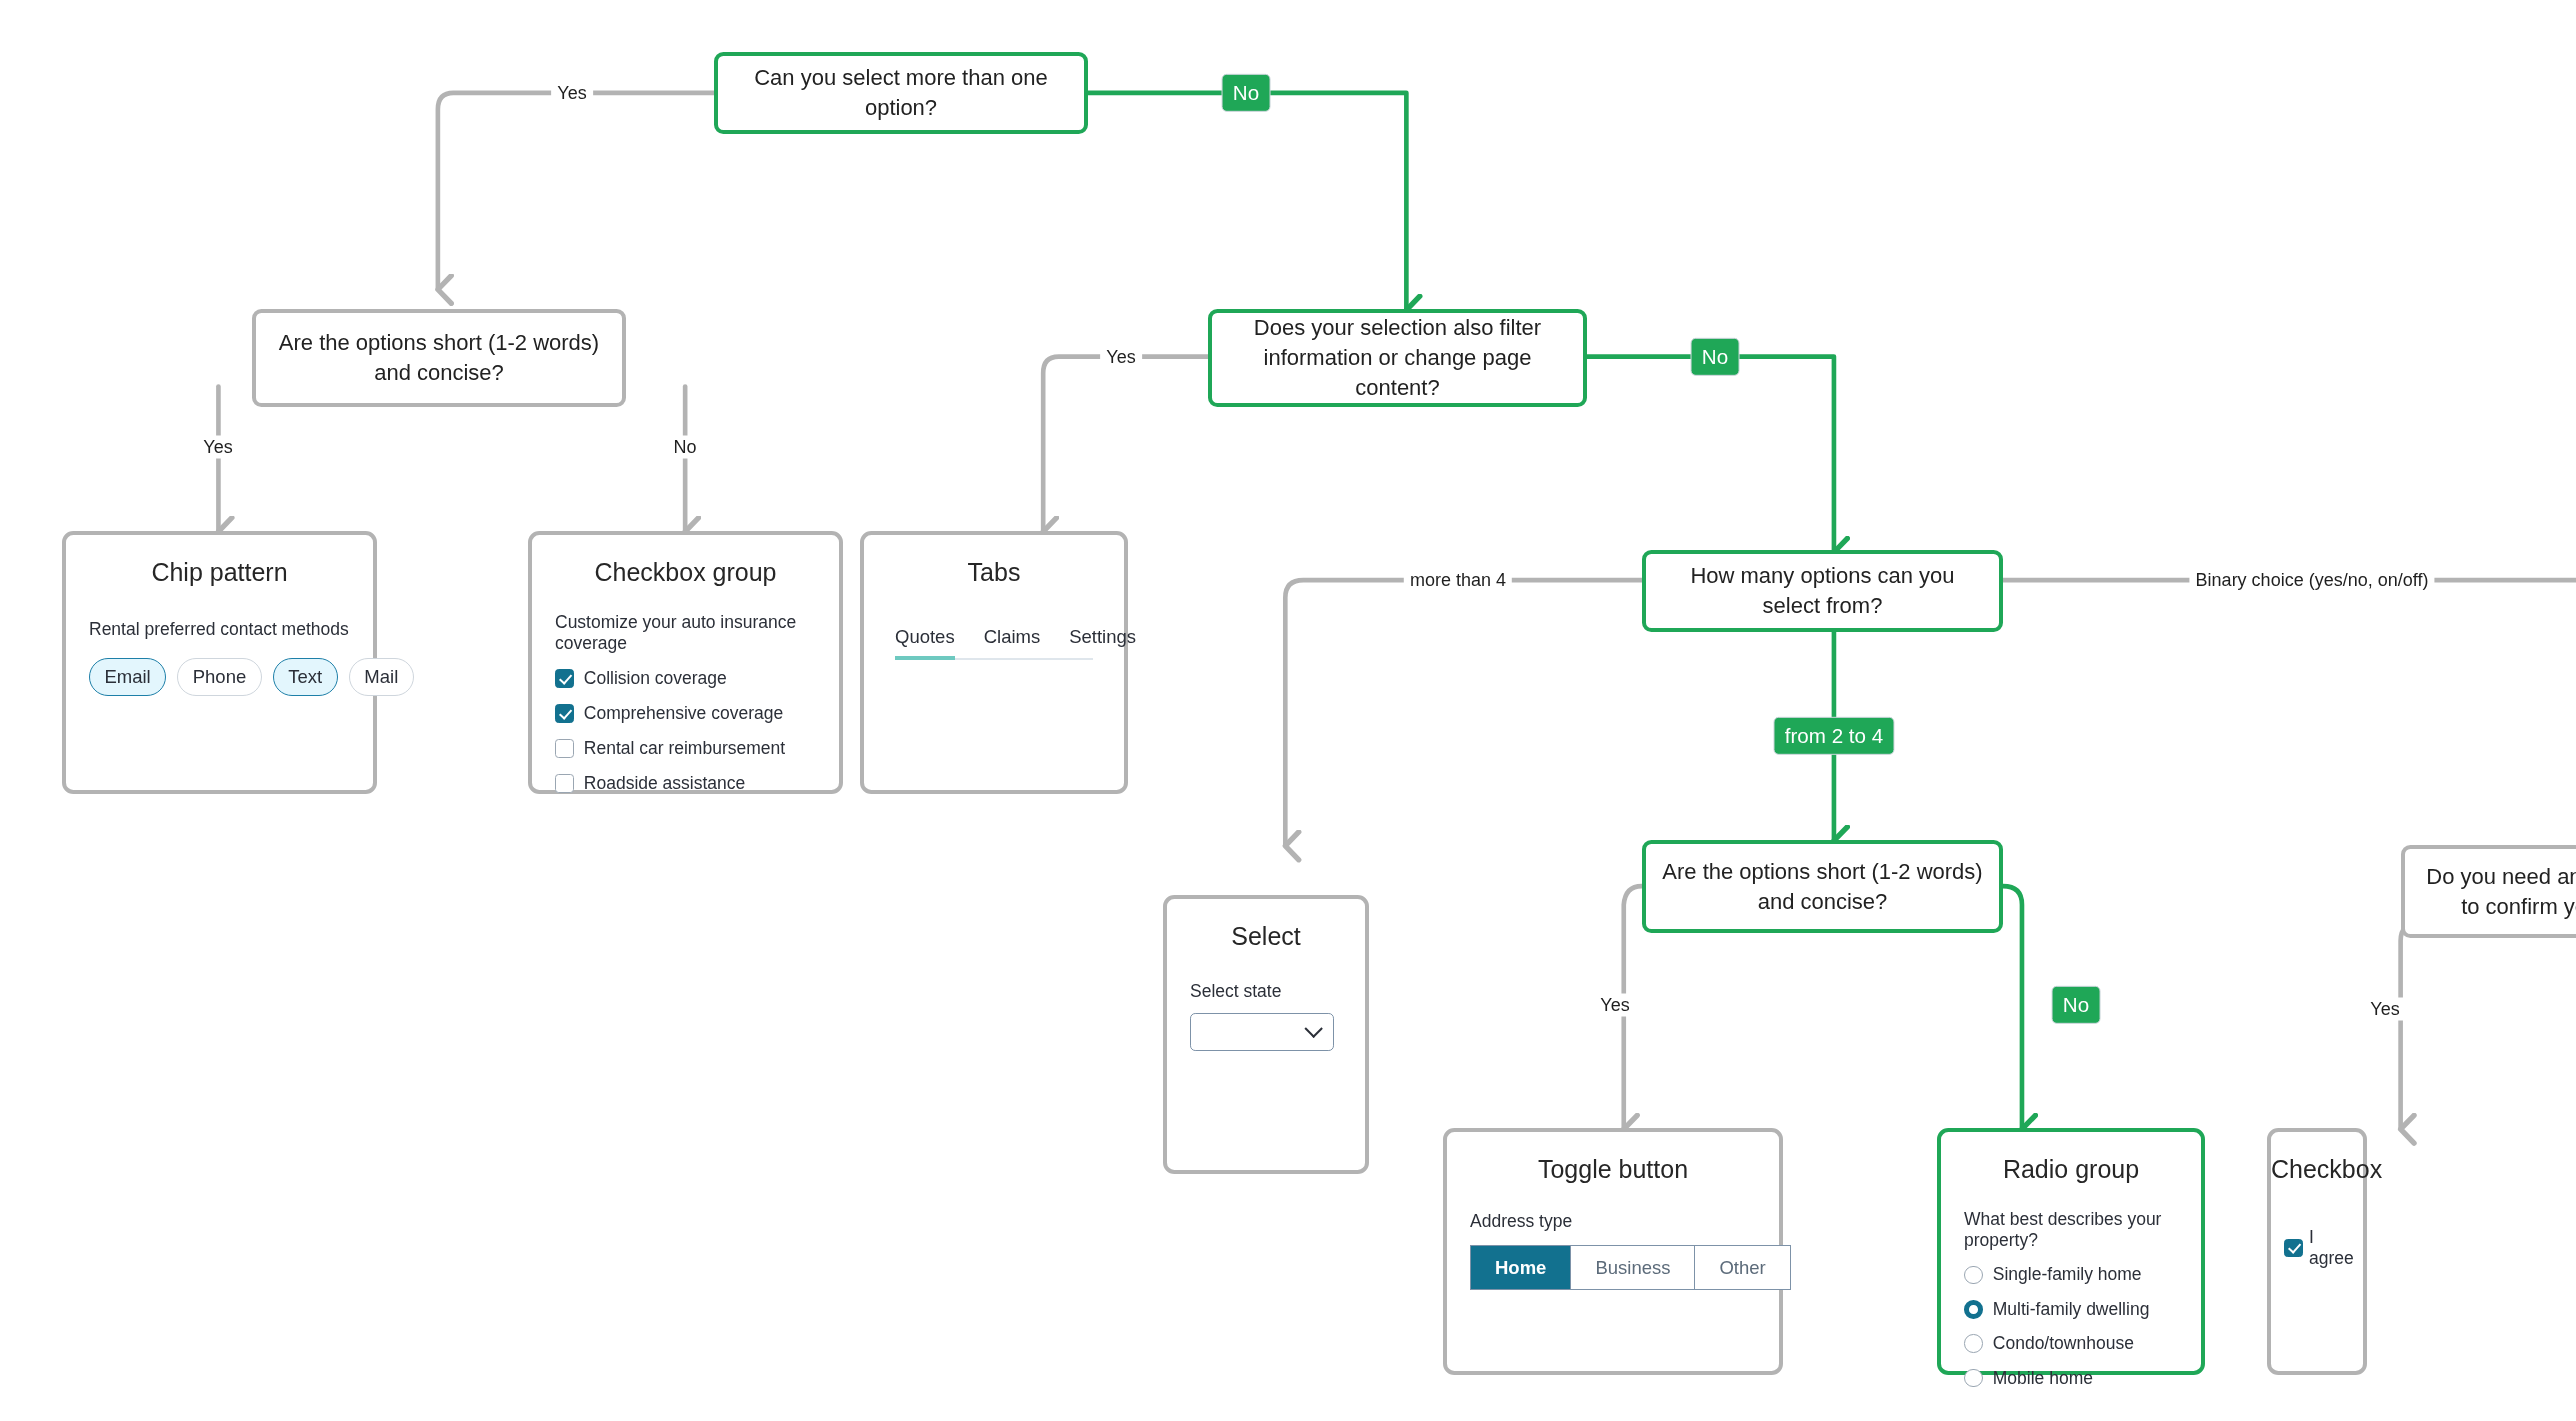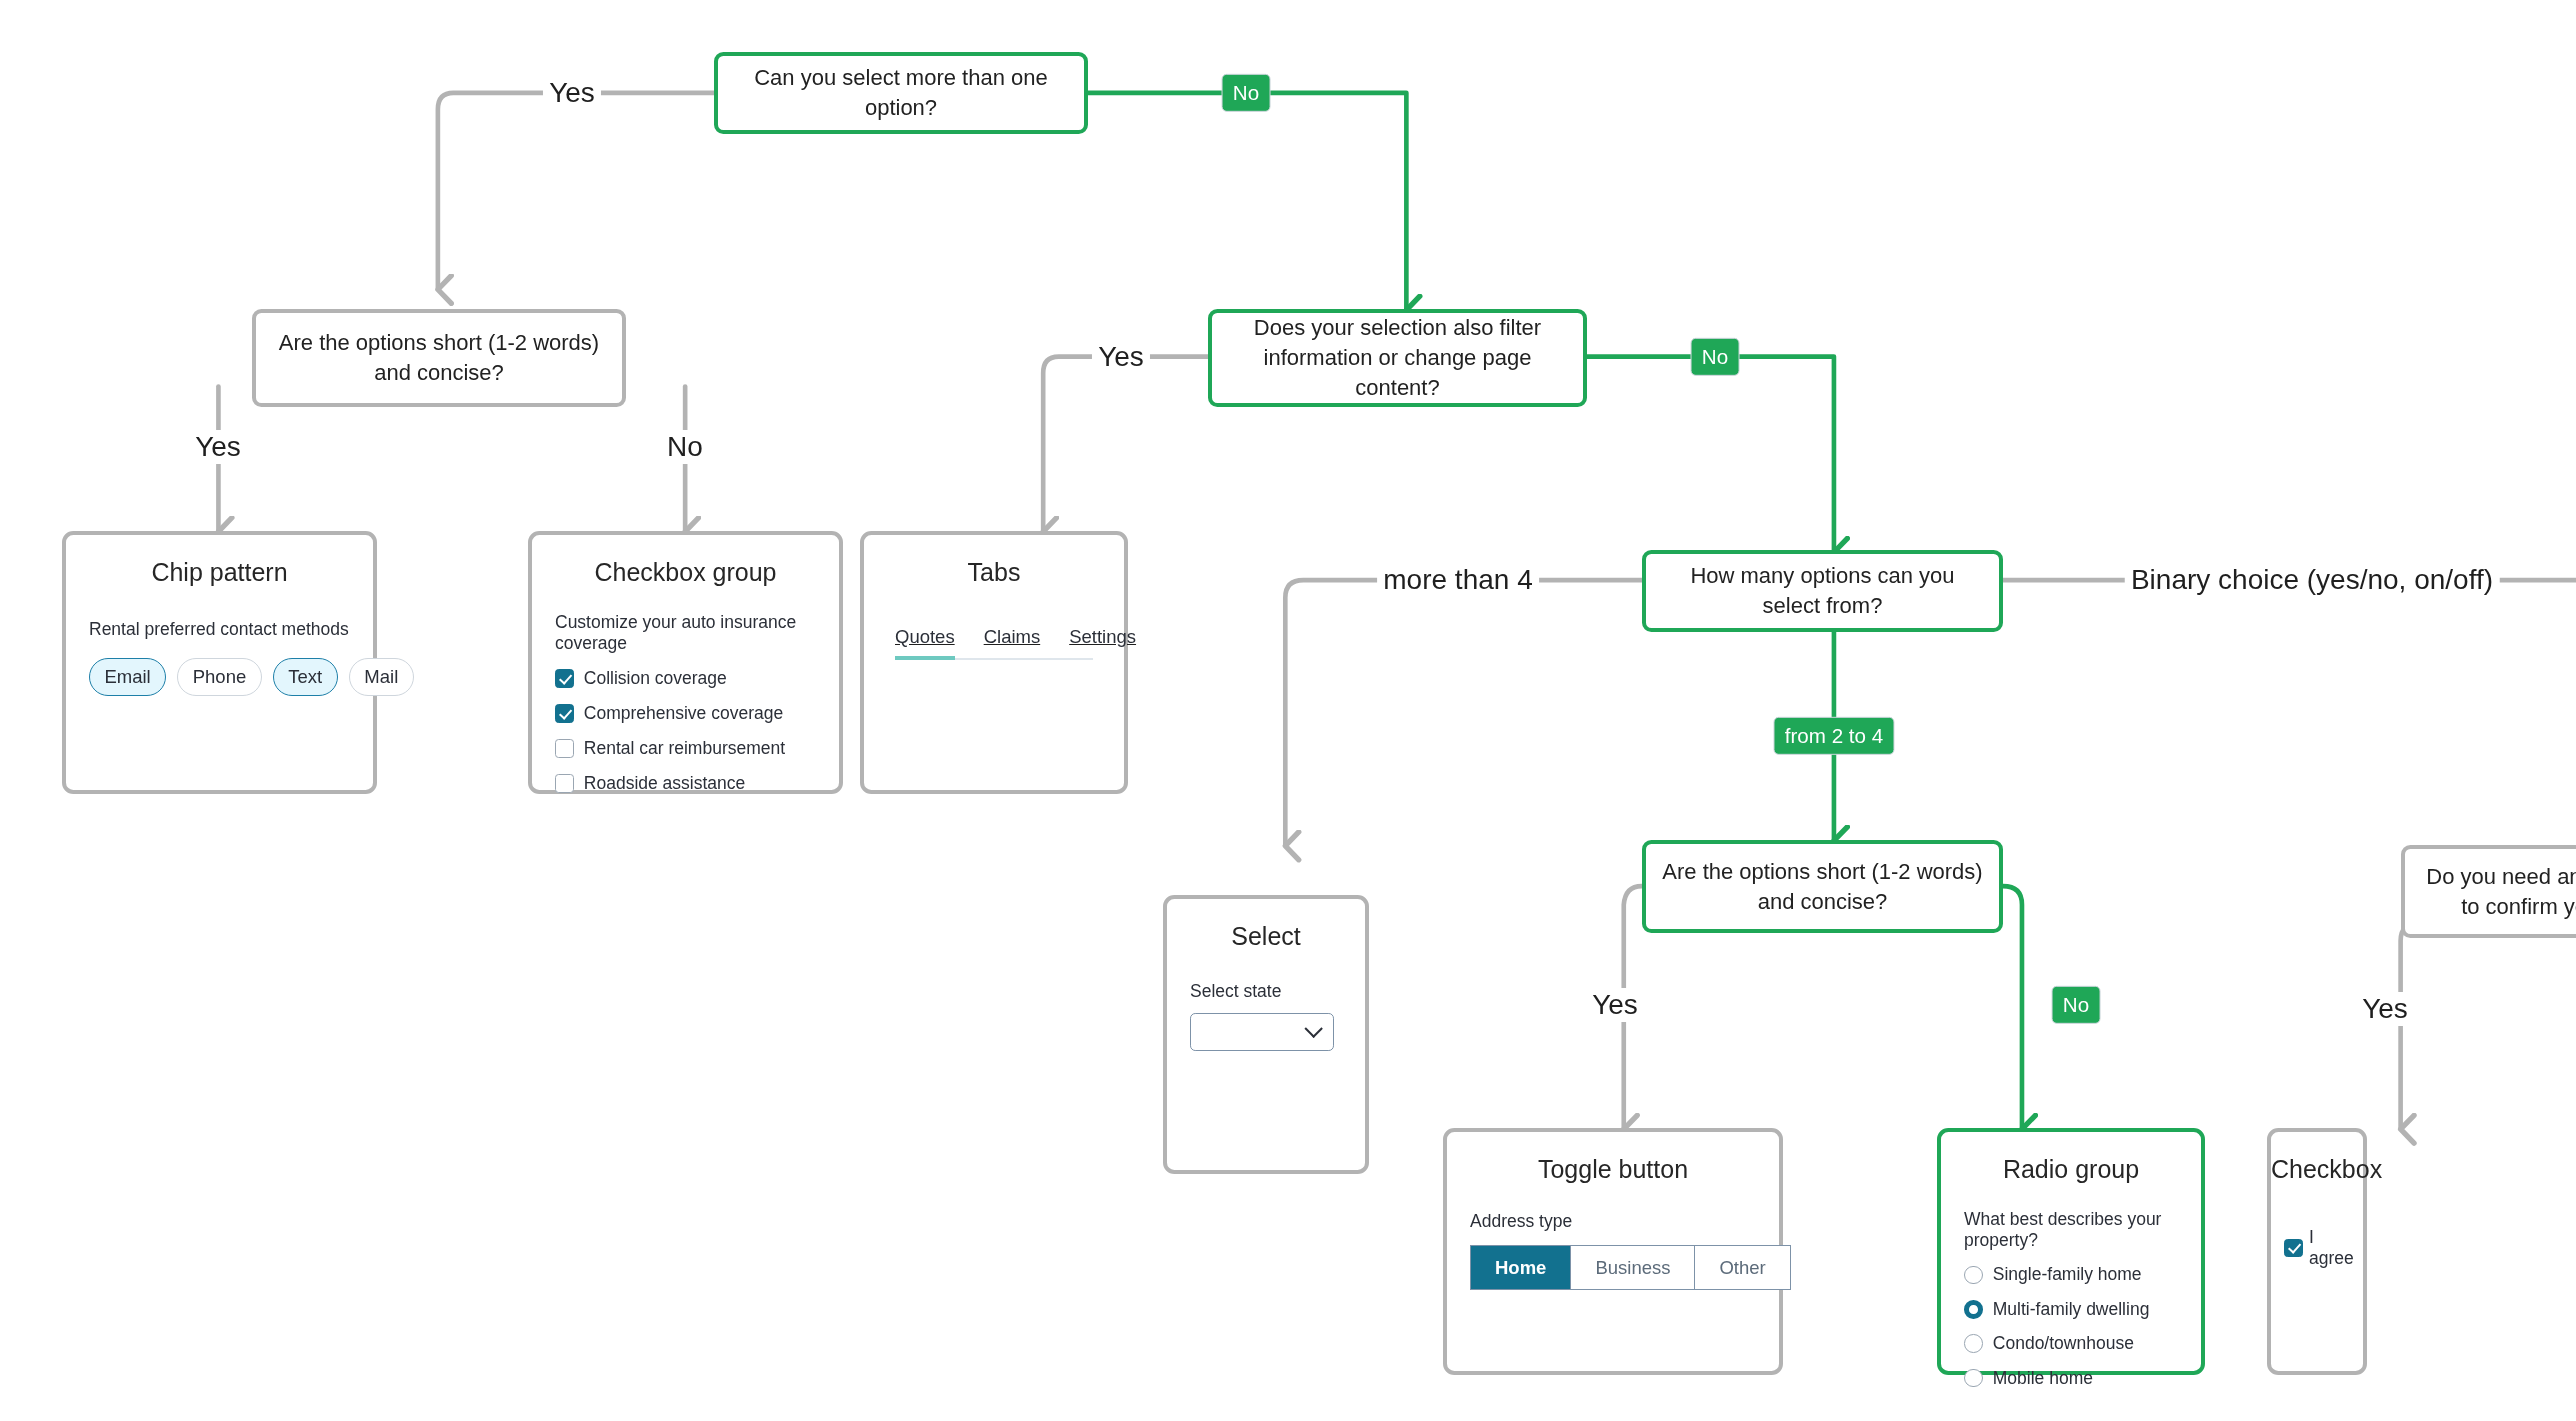--- a/index.html
+++ b/index.html
@@ -8,21 +8,21 @@
   #wires{position:absolute;inset:0;width:2958px;height:1422px;pointer-events:none;}
 
   
   .node{position:absolute;box-sizing:border-box;background:#fff;display:flex;align-items:center;justify-content:center;text-align:center;border-radius:9.3px;padding:9.3px 13.4px;line-height:1.35;}
   .node .txt{display:block;}
   .node.gray{border:4.6px solid #b3b3b3;color:#222;}
   .node.green{border:4.6px solid #1fa757;color:#222;}
   .node.q{font-size:22px;}
 
   
-  .elabel{position:absolute;font-size:28px;color:#1f1f1f;white-space:nowrap;transform:translate(-50%,-50%);background:#fff;padding:1px 6.2px;}
+  .elabel{position:absolute;font-size:18px;color:#1f1f1f;white-space:nowrap;transform:translate(-50%,-50%);background:#fff;padding:1px 6.2px;}
   .elabel.chip{background:#1fa757;color:#fff;border-radius:5.2px;padding:6.2px 10.3px;font-size:20.6px;}
 
   
   .card{position:absolute;box-sizing:border-box;background:#fff;border:4.6px solid #b3b3b3;border-radius:11.3px;padding:0;}
   .card.hl{border-color:#1fa757;}
   .card-title{text-align:center;font-size:25px;color:#262626;margin:23px 0 0 0;font-weight:400;}
   .card-body{padding:0 23px;margin-top:32px;}
   .field-label{font-size:17.5px;color:#2b2f38;margin-bottom:11.3px;}
 
   
@@ -175,21 +175,21 @@
       </div>
       <div class="cbrow">
         <span class="cbox"></span>
         <span>Roadside assistance</span>
       </div>
     </div>
   </div>
 
   <div class="card" style="left:860px;top:531px;width:268px;height:263px;">
     <div class="card-title">Tabs</div>
-    <div class="card-body" style="margin-top:39px;padding:0 31px;text-decoration:underline;">
+    <div class="card-body" style="margin-top:39px;padding:0 31px;">
       <div class="tabs">
         <div class="tab active">Quotes</div>
         <div class="tab">Claims</div>
         <div class="tab">Settings</div>
       </div>
     </div>
   </div>
 
   <div class="card" style="left:1163px;top:895px;width:206px;height:279px;">
     <div class="card-title">Select</div>

